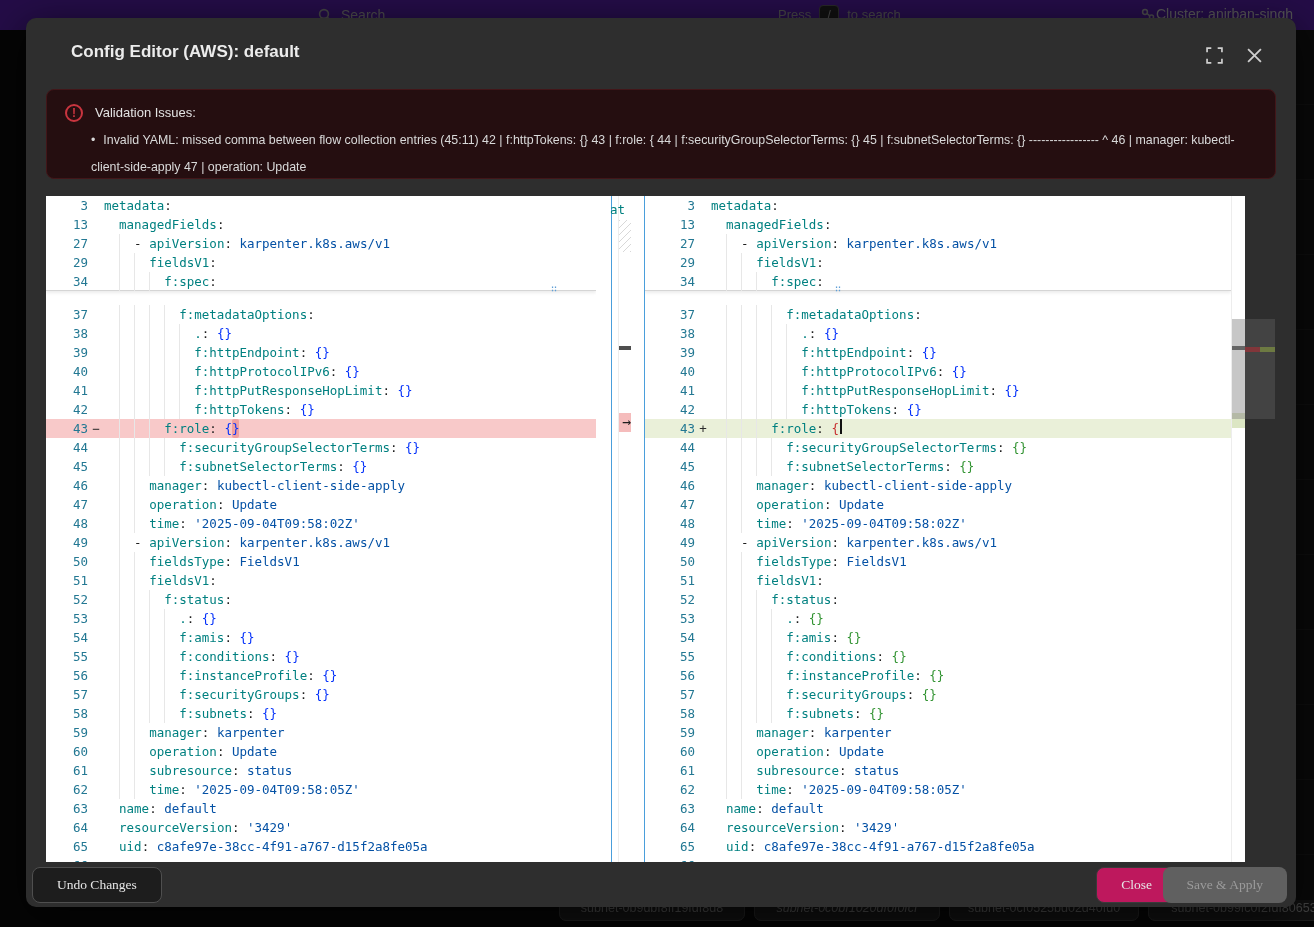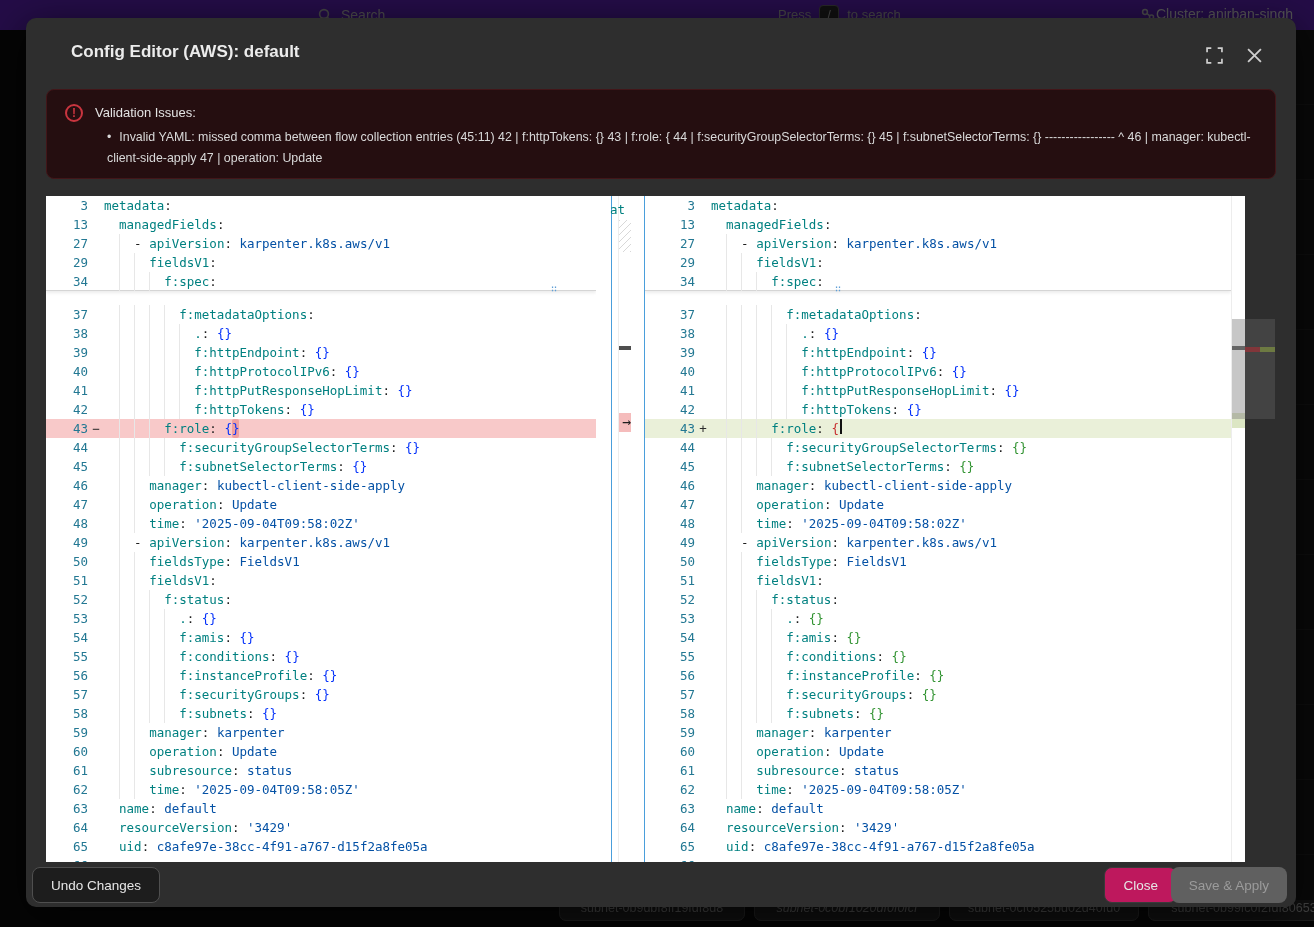--- a/index.html
+++ b/index.html
@@ -27,21 +27,21 @@
   #modal-title { position:absolute; left:20px; top:24px; font-size:17px; font-weight:600; color:#ececec;margin-left:25px; }
   .hdr-btn { position:absolute; top:27px; width:20px; height:20px; background:none; border:none; cursor:pointer;
              display:flex; align-items:center; justify-content:center; }
   #expand-btn { right:72px; } #close-btn { right:32px; }
 
   #banner { position:absolute; left:20px; top:71px; width:1230px; height:90px; background:#250e10;
             border:1px solid #421619; border-radius:8px; }
   #banner-icon { position:absolute; left:18px; top:14px; width:18px; height:18px; border:2px solid #c9353f;
                  border-radius:50%; color:#c9353f; font-size:12px; font-weight:700; text-align:center; line-height:14px; }
   #banner-heading { position:absolute; left:48px; top:15px; font-size:13px; color:#e3e3e3; }
-  #banner-msg { position:absolute; left:60px; top:37px; width:1145px; font-size:12.4px; line-height:21px; color:#d9d9d9; }
+  #banner-msg { position:absolute; left:44px; top:37px; width:1145px; font-size:12.4px; line-height:27px; color:#d9d9d9; }
   #banner-msg .bullet { margin-right:8px; }
 
   
   #editor { position:absolute; left:20px; top:178px; width:1199px; height:666px; background:#fff; overflow:hidden;
             font-family:"DejaVu Sans Mono", monospace; font-size:12.5px; }
   .pane { position:absolute; top:0; height:666px; overflow:hidden; }
   #pane-left { left:0; width:550px; }
   #pane-right { left:599px; width:586px; }
   .sticky { position:absolute; left:0; top:0; right:0; height:95px; background:#fff; z-index:2;
             border-bottom:1px solid #d5d5d5; box-shadow:0 2px 3px rgba(0,0,0,0.08); }
@@ -82,21 +82,21 @@
   #ruler-right-dash { position:absolute; left:0; top:150px; width:14px; height:4px; background:#4e4e4e; }
   #ruler-right-add { position:absolute; left:0; top:217px; width:14px; height:15px; background:#dce6c4; }
   #editor-thumb { position:absolute; left:0; top:123px; width:14px; height:100px; background:rgba(130,130,130,0.45); }
 
   #modal-thumb { position:absolute; left:1219px; top:301px; width:30px; height:100px; background:rgba(255,255,255,0.10); z-index:4; }
   #ov-red { position:absolute; left:1219px; top:329px; width:15px; height:5px; background:#82363a; z-index:5; }
   #ov-green { position:absolute; left:1234px; top:329px; width:15px; height:5px; background:#6d7a42; z-index:5; }
 
   
   .btn { position:absolute; bottom:4px; height:36px; border-radius:8px; font-size:13.5px; cursor:pointer;
-         padding:0 18px; font-family:Liberation Sans, sans-serif; }
+         padding:0 24px; font-family:Liberation Serif, serif; }
   #undo-btn { left:6px; background:#1d1d1d; border:1px solid #4f4f4f; color:#e6e6e6; }
   #close-footer-btn { right:119px; background:#be185d; border:1px solid #3a3a3a; color:#e6e6e6; }
   #save-btn { right:9px; background:#606060; border:none; color:#9b9b9b; cursor:default; }
 
   svg { display:block; }
 </style>
 </head>
 <body>
 
 <div id="topbar">

